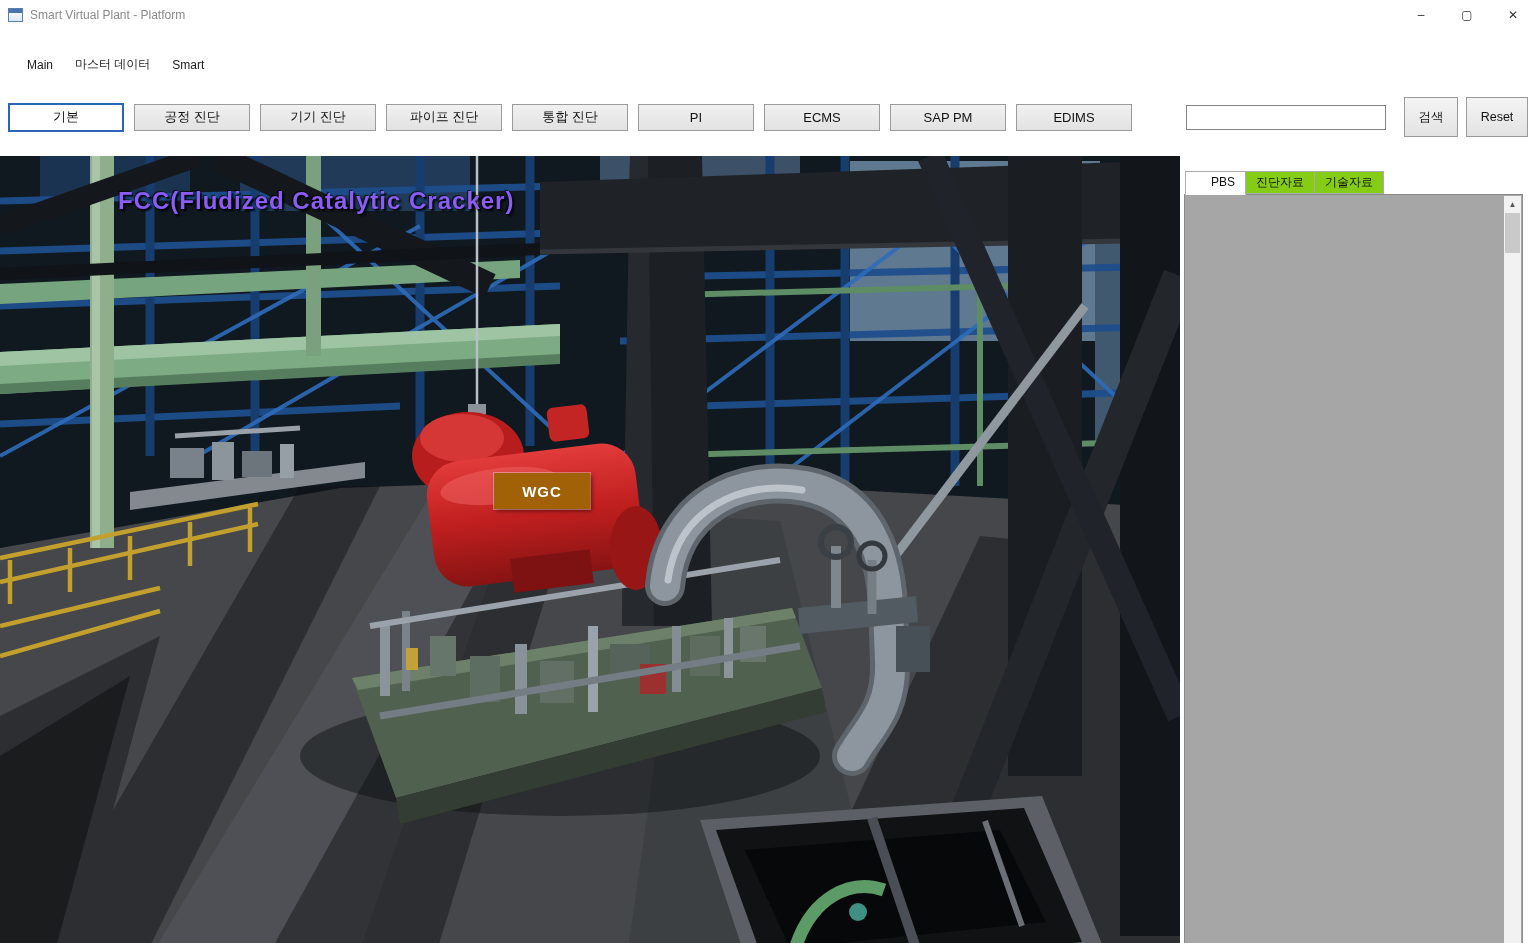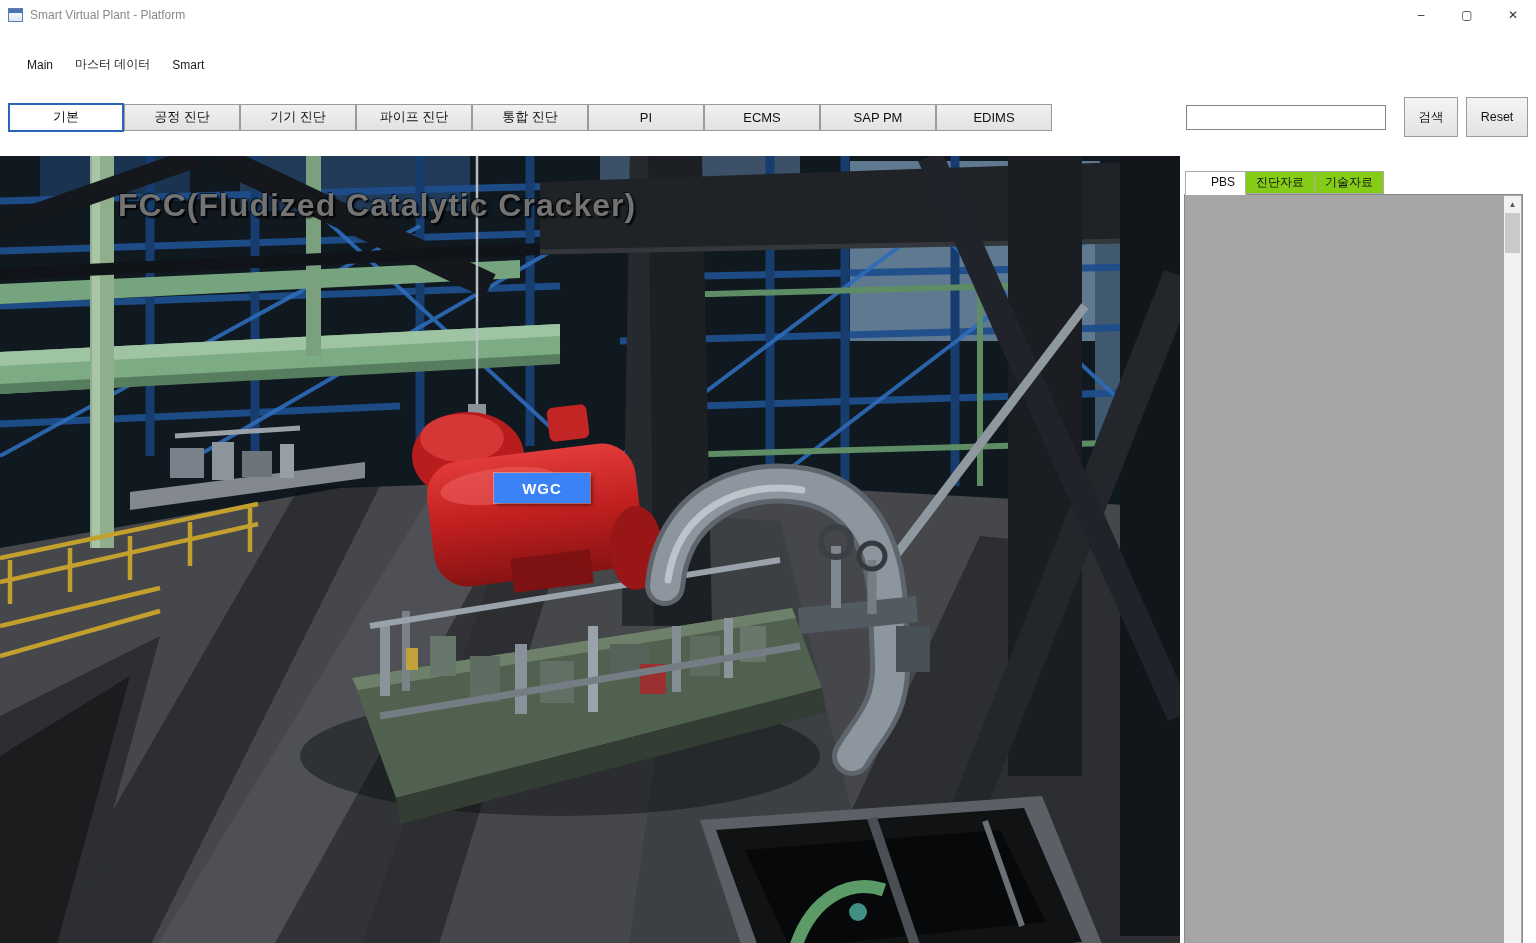--- a/index.html
+++ b/index.html
@@ -14,40 +14,40 @@
   .title-text { font-size:12px; color:#8a8a8a; }
   .win-controls { margin-left:auto; display:flex; height:30px; }
   .win-btn { width:46px; height:30px; display:flex; align-items:center; justify-content:center; font-size:12px; color:#333; cursor:default; }
 
   
   .menubar { height:27px; display:flex; align-items:center; padding-left:16px; background:#fff; flex:none; }
   .menu-item { padding:4px 11px; font-size:12px; color:#1a1a1a; }
 
   
   .toolbar { height:36px; display:flex; align-items:center; padding:0 8px; background:#fff; flex:none; }
-  .tb-btn { width:116px; height:27px; background:linear-gradient(#f1f1f1,#e2e2e2);
+  .tb-btn { width:116px; height:27px; margin-right:10px; background:linear-gradient(#f1f1f1,#e2e2e2);
             border:1px solid #9b9b9b; font-size:13px; color:#111; font-family:inherit;
             display:flex; align-items:center; justify-content:center; flex:none; }
   .tb-btn.active { background:#fff; border:2px solid #2d64b8; height:29px; }
   .search-group { margin-left:auto; display:flex; align-items:center; }
   .search-input { width:200px; height:25px; border:1px solid #848484; font-size:13px; padding:0 4px; margin-right:18px; }
   .sm-btn { height:40px; background:linear-gradient(#f4f4f4,#e3e3e3); border:1px solid #9b9b9b;
             font-size:12.5px; color:#111; font-family:inherit; display:flex; align-items:center; justify-content:center; }
   .sm-btn.search { width:54px; margin-right:8px; }
   .sm-btn.reset { width:62px;text-align:right; }
 
   
   .main { display:flex; height:850px; flex:none; }
 
   
   .viewport { width:1180px; height:850px; position:relative; overflow:hidden; background:#14181d; flex:none; }
   .viewport svg { position:absolute; inset:0; }
-  .fcc-title { position:absolute; left:118px; top:31px; font-size:32px; font-weight:600; letter-spacing:1px;
-               color:#737373; text-shadow:2px 2px 2px rgba(0,0,0,.95), -1px -1px 1px rgba(0,0,0,.7); white-space:nowrap;text-align:center; }
-  .wgc-label { position:absolute; left:494px; top:317px; width:96px; height:30px; background:#3b82f6;
+  .fcc-title { position:absolute; left:118px; top:31px; font-size:24px; font-weight:600; letter-spacing:1px;
+               color:#8b5cf6; text-shadow:2px 2px 2px rgba(0,0,0,.95), -1px -1px 1px rgba(0,0,0,.7); white-space:nowrap;text-align:center; }
+  .wgc-label { position:absolute; left:494px; top:317px; width:96px; height:36px; background:#a16207;
                color:#fff; font-size:15px; font-weight:bold; display:flex; align-items:center; justify-content:center;
                box-shadow:0 0 0 1px rgba(255,255,255,.35), 2px 2px 4px rgba(0,0,0,.5); letter-spacing:1px; }
 
   
   .side-panel { width:356px; height:850px; position:relative; background:#fff; flex:none; }
   .tabs { position:absolute; top:15px; left:5px; display:flex; z-index:3; }
   .tab { height:23px; line-height:21px; padding:0 10px; font-size:12px; color:#111;
          background:#84cc16; border:1px solid #acacac; margin-right:-1px; }
   .tab.active { background:#fff; border-bottom:1px solid #fff; height:24px; z-index:4;padding-left:25px; }
   .panel-body { position:absolute; top:38px; left:4px; right:13px; bottom:12px;

